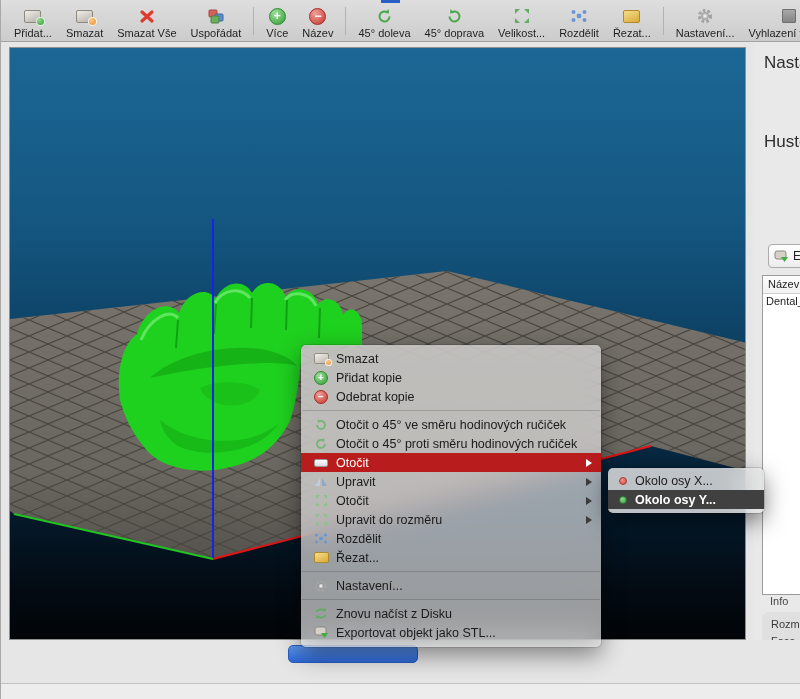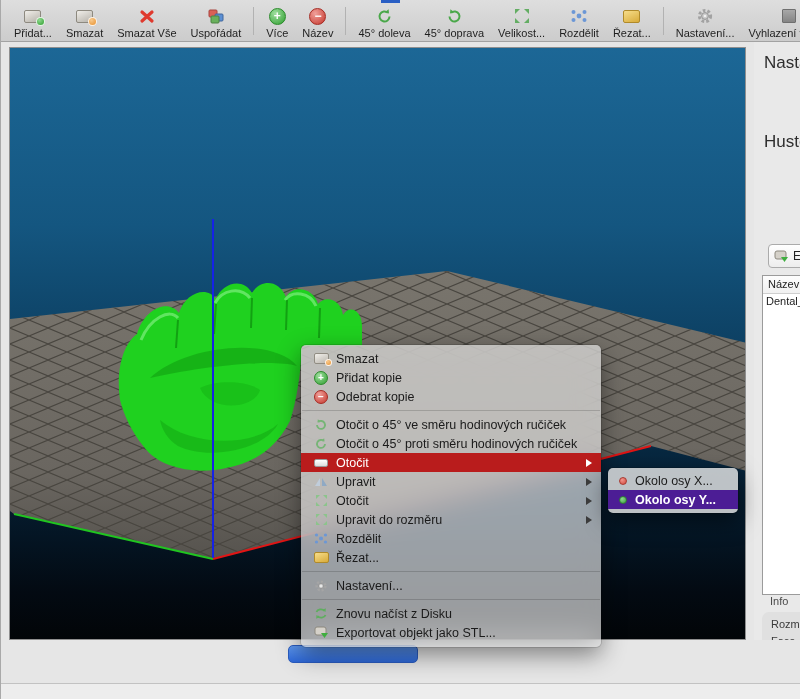--- a/index.html
+++ b/index.html
@@ -73,26 +73,26 @@
   .mcube{width:13px;height:9px;border-radius:2px;position:relative;
     background:linear-gradient(155deg,#f2f0eb,#b8b4ac);border:1px solid #918d83;}
   .mcube.yellow{background:linear-gradient(155deg,#f7dd8a,#d8ab3a);border-color:#b08a2a;}
   .mbadge{position:absolute;right:-4px;bottom:-3px;width:7px;height:7px;border-radius:50%;
     border:1px solid rgba(255,255,255,.85);box-sizing:border-box;}
   .mround{width:12px;height:12px;border-radius:50%;display:flex;align-items:center;justify-content:center;
     color:#fff;font-size:10px;font-weight:bold;line-height:1;}
   .mrect{width:14px;height:8px;border-radius:2px;background:linear-gradient(#ffffff,#dcdcdc);border:1px solid #9a9a9a;box-sizing:border-box;}
 
   
-  .submenu{position:absolute;left:607px;top:468px;width:130px;padding:3px 0 4px 0;border-radius:5px;
+  .submenu{position:absolute;left:607px;top:468px;width:156px;padding:3px 0 4px 0;border-radius:5px;
     background:rgba(230,230,230,0.82);backdrop-filter:blur(14px);-webkit-backdrop-filter:blur(14px);
     box-shadow:0 8px 22px rgba(0,0,0,0.5),0 0 0 1px rgba(0,0,0,0.14);
     font-size:12.5px;color:#1b1b1b;z-index:11;}
   .smi{height:19px;display:flex;align-items:center;padding:0 8px 0 11px;gap:8px;white-space:nowrap;}
-  .smi.hl{background:#4c1d95;color:#ffffff;font-weight:bold;}
+  .smi.hl{background:#404040;color:#ffffff;font-weight:bold;}
   .dot{width:8px;height:8px;border-radius:50%;box-sizing:border-box;flex:0 0 8px;}
   .dot.x{background:radial-gradient(circle at 35% 30%,#f2948c,#d14a3e);border:1px solid #a83a32;}
   .dot.y{background:radial-gradient(circle at 35% 30%,#8fd98f,#3a9e3e);border:1px solid #2f7d33;}
   .dot.z{background:radial-gradient(circle at 35% 30%,#d2ecfa,#8fc2e2);border:1px solid #6da3c4;}
 </style>
 </head>
 <body>
 
 <div class="stage">
 

